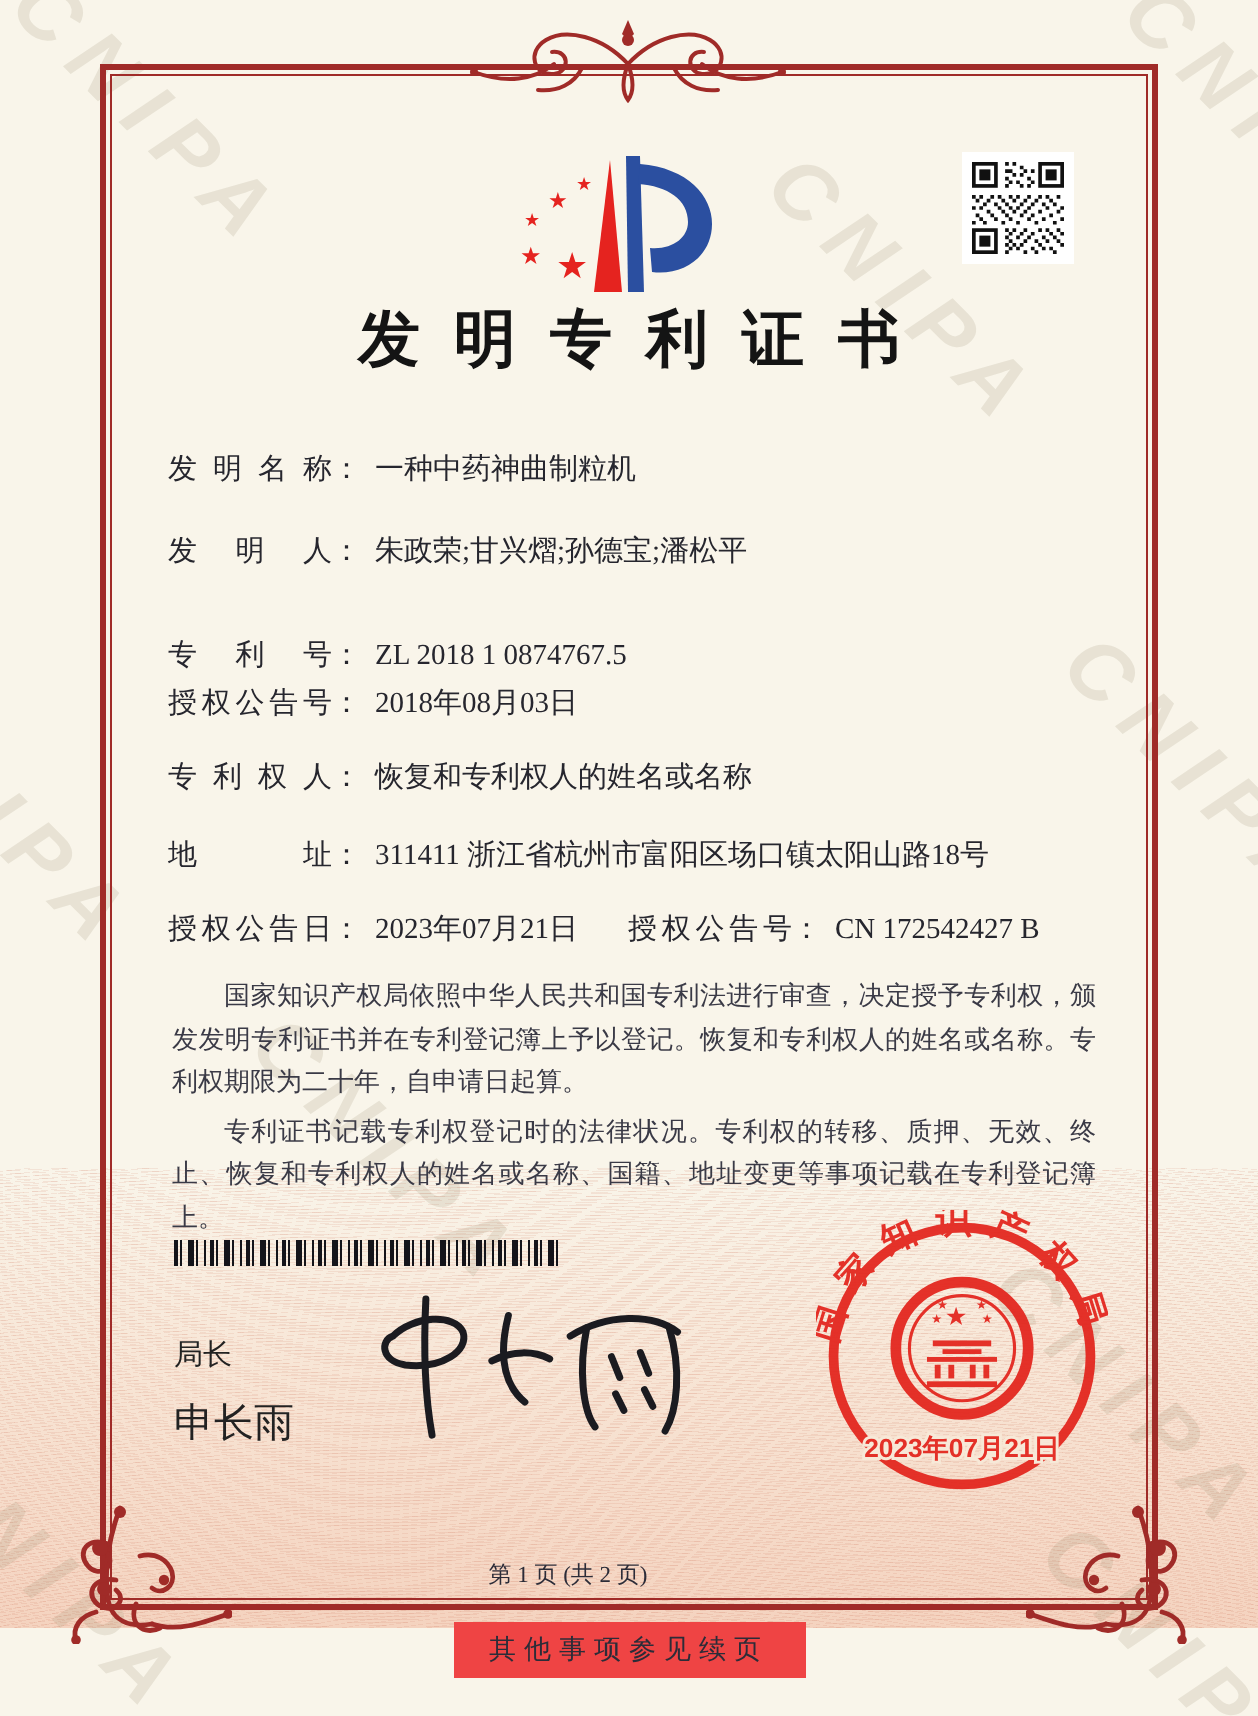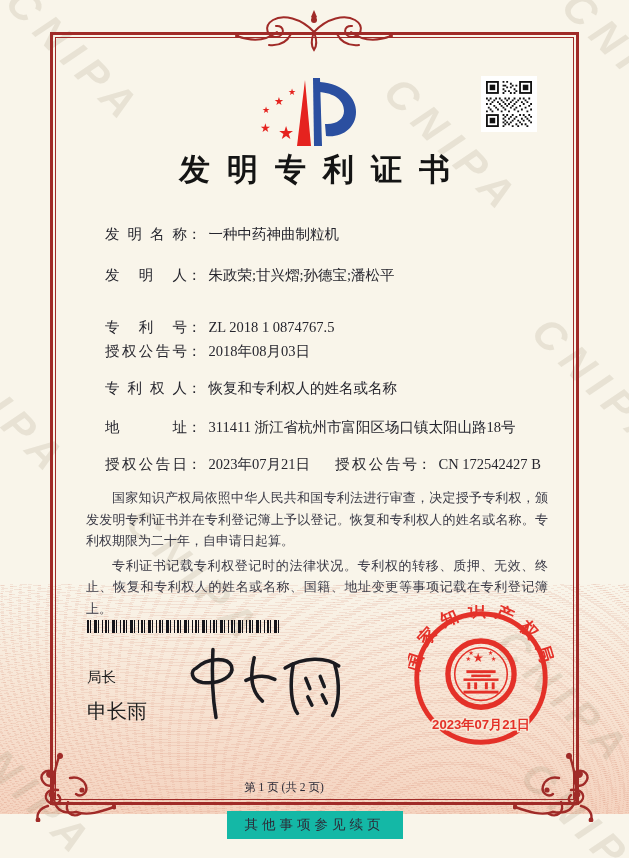--- a/index.html
+++ b/index.html
@@ -37,21 +37,21 @@
   .certno{ position:absolute; left:84px; top:73px; font-size:13.5px; }
   .certno .lbl{ display:inline-block; width:54px; text-align:justify; text-align-last:justify; margin-right:4px;}
   .logo{ position:absolute; left:256px; top:74px; width:120px; height:80px; }
   .logo .star{ position:absolute; color:#e5231f; line-height:1; }
   .qr{ position:absolute; left:481px; top:76px; width:56px; height:56px; background:#fff; padding:5px; box-sizing:border-box; }
   .title{
     position:absolute; left:0; top:149px; width:629px; text-align:center;
     font-size:31px; font-weight:bold; color:#141414; letter-spacing:17px; text-indent:17px;
   }
   .frow{ position:absolute; left:84px; font-size:14.5px; white-space:nowrap; }
-  .flabel{ display:inline-block; width:82px; text-align:justify; text-align-last:justify; vertical-align:bottom;margin-left:21px;}
+  .flabel{ display:inline-block; width:82px; text-align:justify; text-align-last:justify; vertical-align:bottom;}
   .fcolon{ margin-right:7px; }
   .frow .second{ position:absolute; left:230px; top:0; }
   .body-text{
     position:absolute; left:86px; top:487px; width:462px;
     font-size:13px; line-height:1.66; text-align:justify; color:#3a3a46;
   }
   .body-text p{ margin:0 0 3px 0; text-indent:2em; }
   .barcode{
     position:absolute; left:87px; top:620px; width:192px; height:13px;
     background:repeating-linear-gradient(90deg,
@@ -61,21 +61,21 @@
       #14141a 11px 12px, rgba(0,0,0,0) 12px 15px,
       #14141a 15px 16px, rgba(0,0,0,0) 16px 18px);
   }
   .sig-title{ position:absolute; left:87px; top:668px; font-family:Liberation Mono, monospace; font-size:14.5px; color:#222;}
   .sig-name{ position:absolute; left:87px; top:698px; font-family:"Liberation Sans","DejaVu Sans",sans-serif; font-size:20px; color:#222;}
   .signature{ position:absolute; left:182px; top:640px; }
   .seal{ position:absolute; left:408px; top:605px; width:146px; height:146px; z-index:6; opacity:0.93; }
   .footer-page{ position:absolute; left:0; top:780px; width:568px; text-align:center; font-size:11.5px; color:#2c2c38; }
   .cont-tab{
     position:absolute; left:50%; top:811px; transform:translateX(-50%); z-index:5;
-    background:#14b8a6; padding:5px 18px; font-size:13.5px; letter-spacing:4px; color:#2c2c38; white-space:nowrap;
+    background:#ef4444; padding:5px 18px; font-size:13.5px; letter-spacing:4px; color:#2c2c38; white-space:nowrap;
   }
 </style>
 </head>
 <body>
 
 <div class="stage">
 
   <div class="pink-band"></div>
 
   <span class="watermark" style="left:30px;top:-22px">CNIPA</span>

